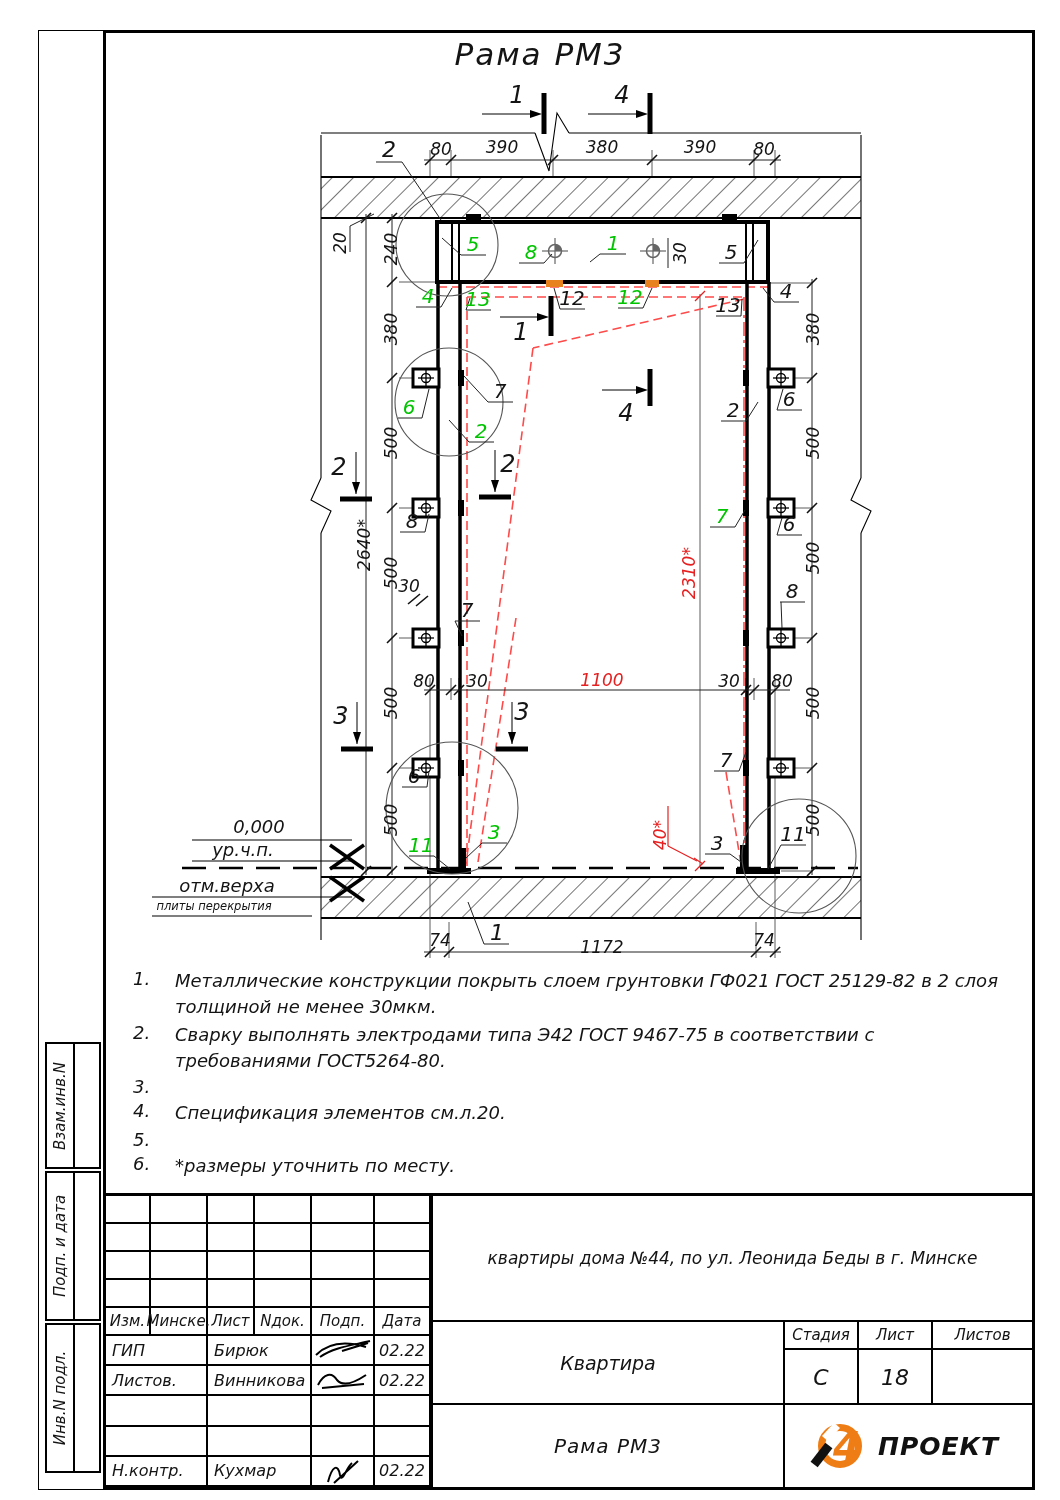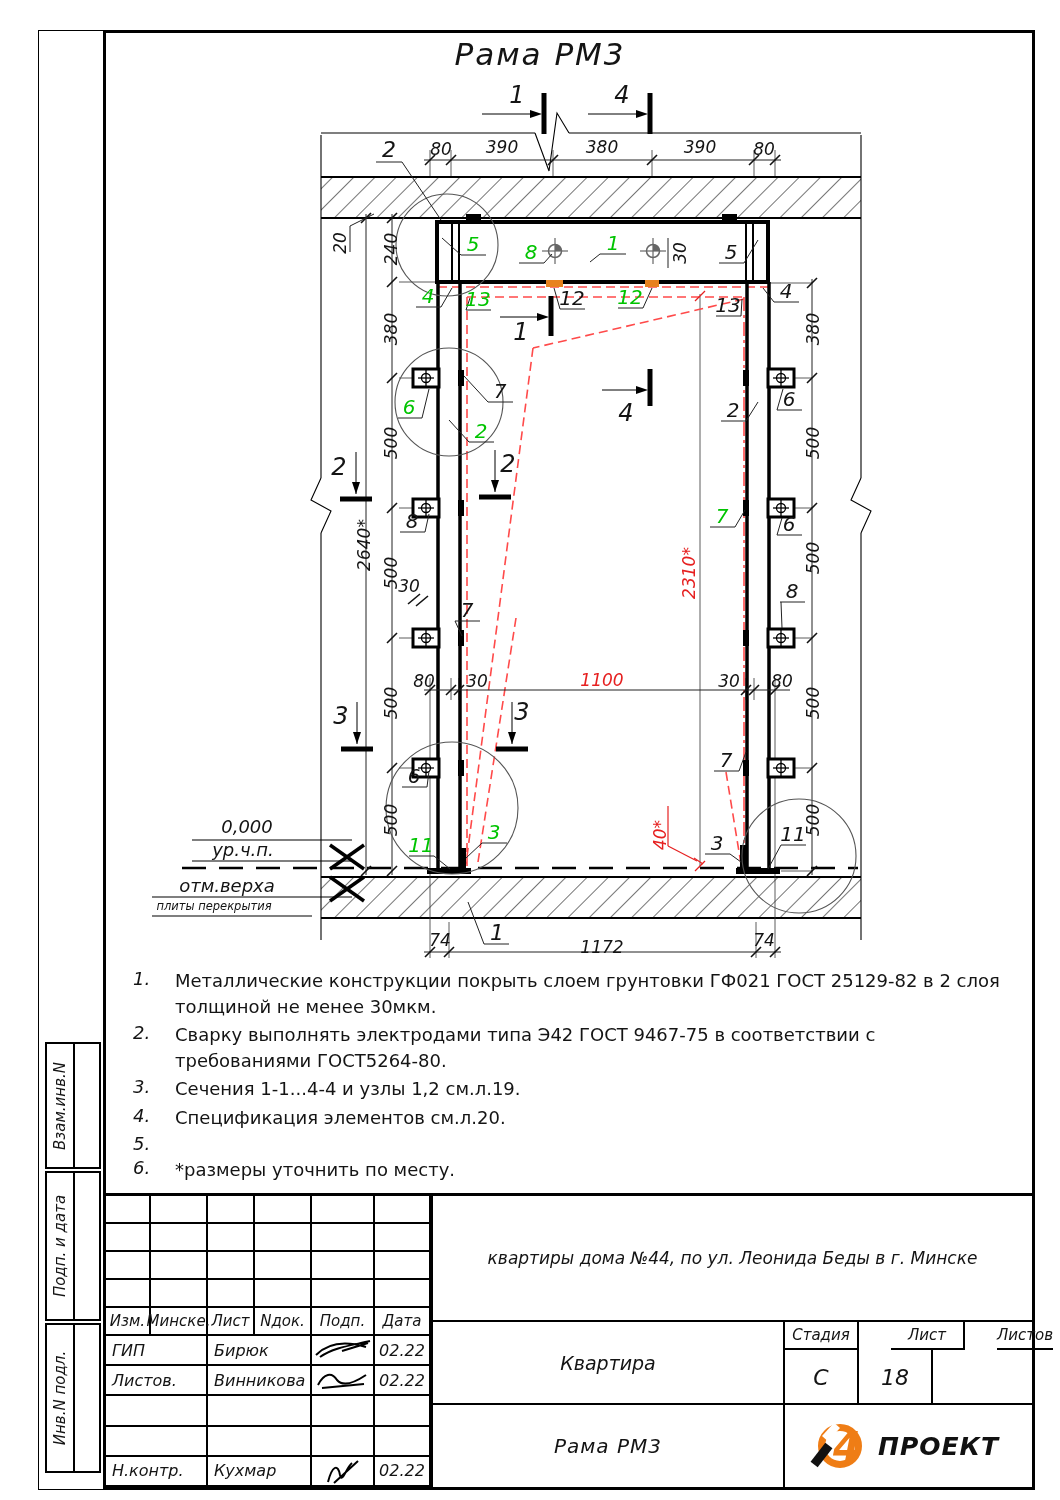--- a/index.html
+++ b/index.html
@@ -7,21 +7,21 @@
         font-family:"DejaVu Sans",sans-serif;color:#141414;}
   svg.linework{position:absolute;left:0;top:0;}
   .drawing-title{position:absolute;left:370px;top:36px;width:340px;text-align:center;
         font-size:31px;font-style:italic;letter-spacing:2px;}
   .labels-layer{position:absolute;left:0;top:0;width:1060px;height:1500px;pointer-events:none;}
   .dlabel{position:absolute;font-style:italic;white-space:nowrap;line-height:1;}
   
   .notes{position:absolute;left:133px;top:968px;width:872px;}
   .note-row{display:flex;margin-bottom:3px;}
   .note-num{flex:none;width:42px;font-style:italic;font-size:18px;}
-  .note-text{font-size:18px;line-height:1.42;}
+  .note-text{font-style:italic;font-size:18px;line-height:1.42;}
   
   .tb{position:absolute;left:103px;top:1193px;width:932px;height:297px;border:3px solid #000;box-sizing:border-box;}
   .tb *{box-sizing:border-box;}
   .rev-grid{position:absolute;left:0;top:0;width:325px;height:112px;display:grid;
       grid-template-columns:45px 57px 47px 57px 63px 1fr;grid-template-rows:repeat(4,1fr);}
   .rev-grid div{border-right:2px solid #000;border-bottom:2px solid #000;}
   .rev-head{position:absolute;left:0;top:112px;width:325px;height:28px;display:grid;
       grid-template-columns:45px 57px 47px 57px 63px 1fr;}
   .rev-head div{border-right:2px solid #000;border-bottom:2px solid #000;font-style:italic;font-size:15px;
       display:flex;align-items:center;justify-content:center;}
@@ -31,21 +31,21 @@
   .staff-row div{border-right:2px solid #000;border-bottom:2px solid #000;font-style:italic;font-size:16px;
       display:flex;align-items:center;padding-left:6px;overflow:hidden;}
   .staff-row div:last-child{justify-content:center;padding-left:0;}
   .staff-row .sig{padding:0;justify-content:center;}
   .proj-cell{position:absolute;left:325px;top:0;width:601px;height:124px;border-left:2px solid #000;
       display:flex;flex-direction:column;align-items:center;justify-content:center;gap:6px;}
   .proj-line{font-style:italic;font-size:17px;text-align:center;}
   .obj-cell{position:absolute;left:325px;top:124px;width:352px;height:83px;border-left:2px solid #000;border-top:2px solid #000;
       display:flex;align-items:center;justify-content:center;font-style:italic;font-size:19px;}
   .stage-tbl{position:absolute;left:677px;top:124px;width:249px;height:83px;border-left:2px solid #000;border-top:2px solid #000;}
-  .stage-head{display:grid;grid-template-columns:74px 74px 1fr;height:28px;gap:32px;}
+  .stage-head{display:grid;grid-template-columns:74px 74px 1fr;height:28px;}
   .stage-head div{border-right:2px solid #000;border-bottom:2px solid #000;font-style:italic;font-size:15px;
       display:flex;align-items:center;justify-content:center;}
   .stage-vals{display:grid;grid-template-columns:74px 74px 1fr;height:55px;}
   .stage-vals div{border-right:2px solid #000;font-style:italic;font-size:22px;
       display:flex;align-items:center;justify-content:center;}
   .stage-head div:last-child,.stage-vals div:last-child{border-right:none;}
   .sheetname-cell{position:absolute;left:325px;top:207px;width:352px;height:84px;border-left:2px solid #000;border-top:2px solid #000;
       display:flex;align-items:center;justify-content:center;font-style:italic;font-size:20px;letter-spacing:1px;}
   .logo-cell{position:absolute;left:677px;top:207px;width:249px;height:84px;border-left:2px solid #000;border-top:2px solid #000;
       display:flex;align-items:center;justify-content:center;}
@@ -455,38 +455,37 @@
       <span class="dlabel" style="left: 412px; top: 521px; font-size: 20px; color: rgb(20, 20, 20); transform: translate(-50%, -50%);">8</span>
       <span class="dlabel" style="left: 792px; top: 591px; font-size: 20px; color: rgb(20, 20, 20); transform: translate(-50%, -50%);">8</span>
       <span class="dlabel" style="left: 467px; top: 610px; font-size: 20px; color: rgb(20, 20, 20); transform: translate(-50%, -50%);">7</span>
       <span class="dlabel" style="left: 414px; top: 776px; font-size: 20px; color: rgb(20, 20, 20); transform: translate(-50%, -50%);">6</span>
       <span class="dlabel" style="left: 726px; top: 760px; font-size: 20px; color: rgb(20, 20, 20); transform: translate(-50%, -50%);">7</span>
       <span class="dlabel" style="left: 421px; top: 845px; font-size: 20px; color: rgb(0, 196, 0); transform: translate(-50%, -50%);">11</span>
       <span class="dlabel" style="left: 494px; top: 832px; font-size: 20px; color: rgb(0, 196, 0); transform: translate(-50%, -50%);">3</span>
       <span class="dlabel" style="left: 717px; top: 843px; font-size: 20px; color: rgb(20, 20, 20); transform: translate(-50%, -50%);">3</span>
       <span class="dlabel" style="left: 793px; top: 834px; font-size: 20px; color: rgb(20, 20, 20); transform: translate(-50%, -50%);">11</span>
       <span class="dlabel" style="left: 497px; top: 933px; font-size: 22px; color: rgb(20, 20, 20); transform: translate(-50%, -50%);">1</span>
-      <span class="dlabel" style="left: 247px; top: 827px; font-size: 18px; color: rgb(20, 20, 20); transform: translate(-50%, -50%);">0,000</span>
+      <span class="dlabel" style="left: 259px; top: 827px; font-size: 18px; color: rgb(20, 20, 20); transform: translate(-50%, -50%);">0,000</span>
       <span class="dlabel" style="left: 243px; top: 850px; font-size: 18px; color: rgb(20, 20, 20); transform: translate(-50%, -50%);">ур.ч.п.</span>
       <span class="dlabel" style="left: 227px; top: 886px; font-size: 18px; color: rgb(20, 20, 20); transform: translate(-50%, -50%);">отм.верха</span>
       <span class="dlabel" style="left: 214px; top: 907px; font-size: 11.5px; color: rgb(20, 20, 20); transform: translate(-50%, -50%);">плиты перекрытия</span>
     </div>
 
   <div class="notes">
     <div class="note-row">
       <span class="note-num">1.</span>
       <span class="note-text">Металлические конструкции покрыть слоем грунтовки ГФ021 ГОСТ 25129-82 в 2 слоя толщиной не менее 30мкм.</span>
     </div>
     <div class="note-row">
       <span class="note-num">2.</span>
       <span class="note-text">Сварку выполнять электродами типа Э42 ГОСТ 9467-75 в соответствии с требованиями ГОСТ5264-80.</span>
     </div>
     <div class="note-row">
       <span class="note-num">3.</span>
-      <span class="note-text">Сечения 1-1...4-4 и узлы 1,2 см.л.19.</span>
     </div>
     <div class="note-row">
       <span class="note-num">4.</span>
       <span class="note-text">Спецификация элементов см.л.20.</span>
     </div>
     <div class="note-row">
       <span class="note-num">5.</span>
     </div>
     <div class="note-row">
       <span class="note-num">6.</span>

